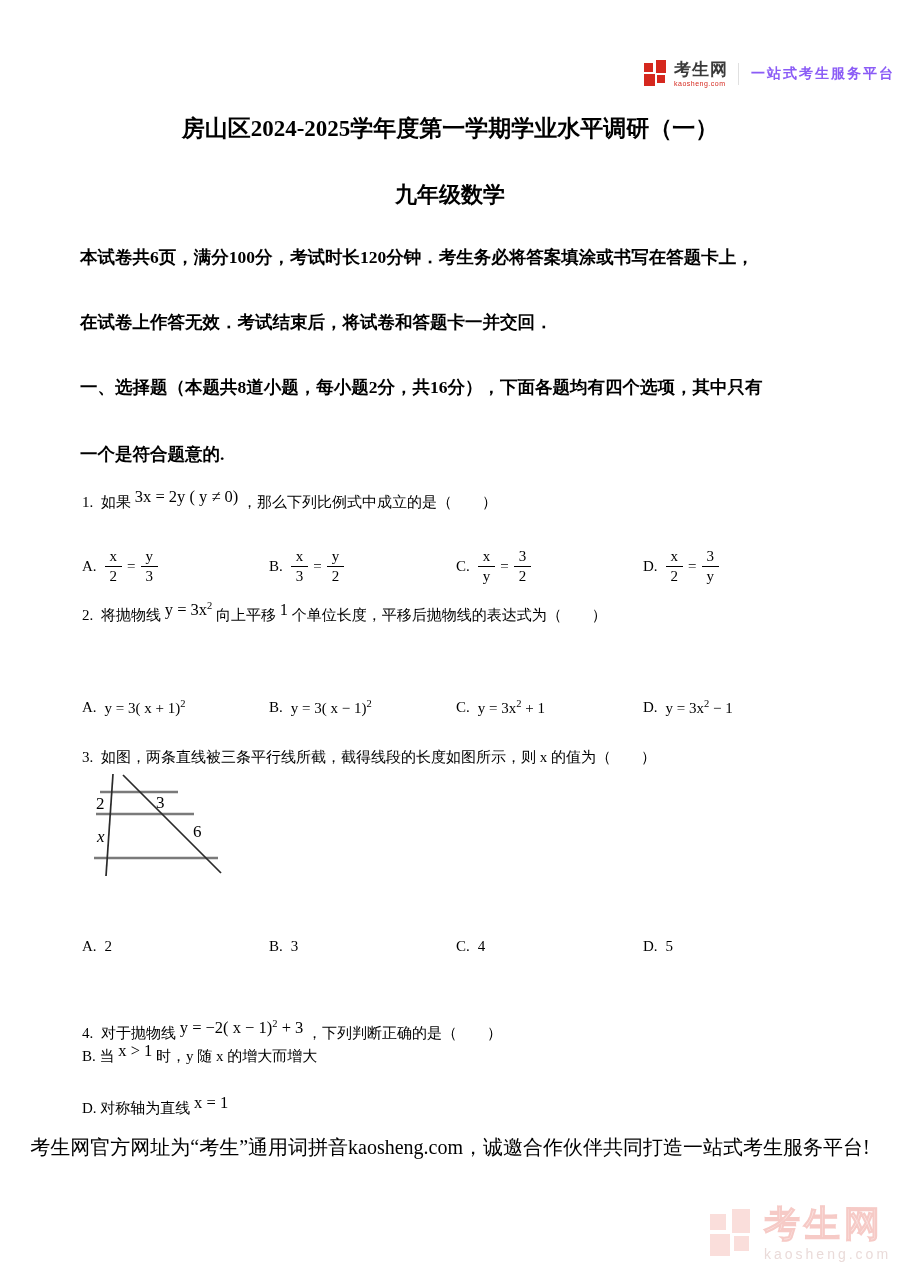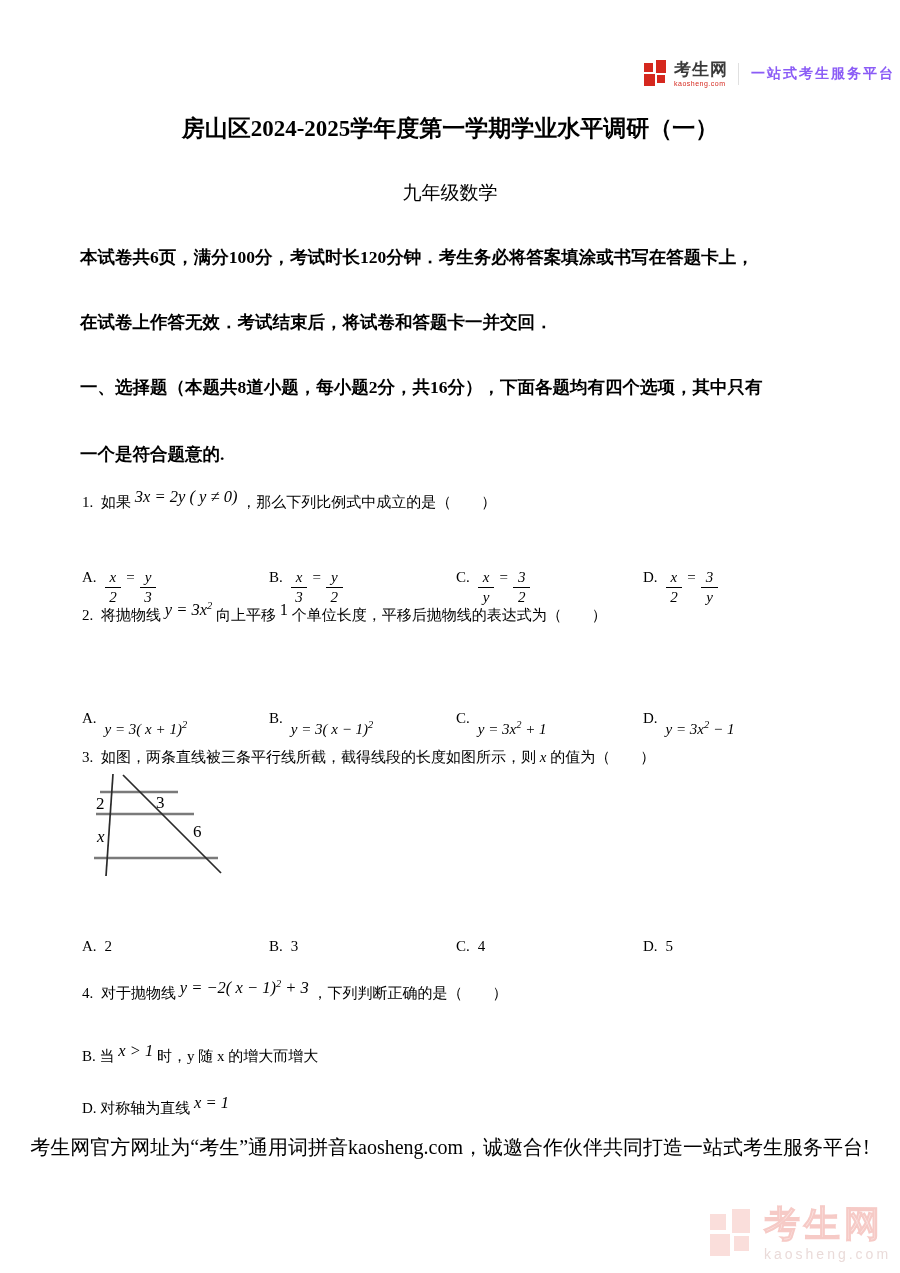--- a/index.html
+++ b/index.html
@@ -22,29 +22,29 @@
   .ks-icon .b3 { left: 12px; top: 0;  width: 10px; height: 13px; }
   .ks-icon .b4 { left: 13px; top: 15px; width: 8px; height: 8px; }
   .ks-text { display: flex; flex-direction: column; line-height: 1; }
   .ks-brand { font-family: "Liberation Sans", sans-serif; font-weight: bold; font-size: 17px; color: #3a3a3a; letter-spacing: 1px; }
   .ks-domain { font-family: "Liberation Sans", sans-serif; font-size: 7px; color: #d5281e; margin-top: 2px; letter-spacing: 0.5px; }
   .ks-divider { width: 1px; height: 22px; background: #e0e0e0; margin: 0 6px 0 4px; }
   .ks-tagline { font-family: "Liberation Sans", sans-serif; font-size: 14px; color: #8b5cf6; font-weight: bold; letter-spacing: 2px; }
 
   
   .doc-title { top: 113px; left: 0; width: 100%; text-align: center; font-size: 23px; font-weight: bold; }
-  .doc-subtitle { top: 180px; left: 0; width: 100%; text-align: center; font-size: 19px; font-weight: normal; }
+  .doc-subtitle { top: 180px; left: 0; width: 100%; text-align: center; font-size: 22px; font-weight: bold; }
   .para { left: 80px; width: 742px; font-size: 17.5px; font-weight: bold; white-space: nowrap; }
   .p1 { top: 245px; } .p2 { top: 310px; }
   .s1 { top: 375px; } .s2 { top: 442px; }
 
   
   .stem { left: 82px; width: 740px; font-size: 15px; white-space: nowrap; }
   .qnum { margin-right: 4px; }
-  .mi { font-style: italic; font-family: "Liberation Serif", serif; margin-top: 21px; }
+  .mi { font-family: "Liberation Serif", serif; }
   .m-raise { position: relative; top: -5px; font-size: 16.5px; }
   .m-raise-hi { position: relative; top: -8px; font-size: 16.5px; }
   sup { font-size: 10.5px; }
 
   
   .opts4 { left: 82px; width: 760px; display: flex; }
   .opts4 .opt { width: 187px; font-size: 15px; display: flex; align-items: center; gap: 8px; white-space: nowrap; }
   .opts2 { left: 82px; width: 760px; display: flex; font-size: 15px; }
   .opts2 .opt { white-space: nowrap; }
   .opts2 .optA { width: 373px; }
@@ -232,21 +232,21 @@
   <span class="opt">
     <span class="opt-label">C.</span>
     <span>4</span>
   </span>
   <span class="opt">
     <span class="opt-label">D.</span>
     <span>5</span>
   </span>
 </div>
 
-<div class="abs stem" style="top:982px">
+<div class="abs stem" style="top:1022px">
   <span class="qnum">4.</span>
   <span>对于抛物线</span>
   <span class="mi m-raise"><span>y = −2( x − 1)</span><sup>2</sup><span> + 3</span></span>
   <span>，下列判断正确的是（　　）</span>
 </div>
 
 <div class="abs opts2" style="top:1046px">
   <span class="opt">
     <span class="opt-label">B.</span>
     <span>当</span>

